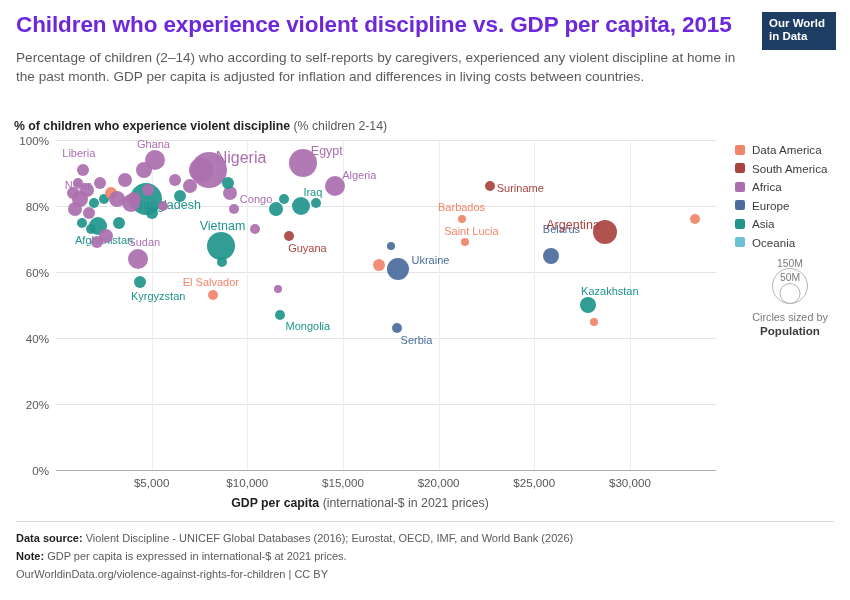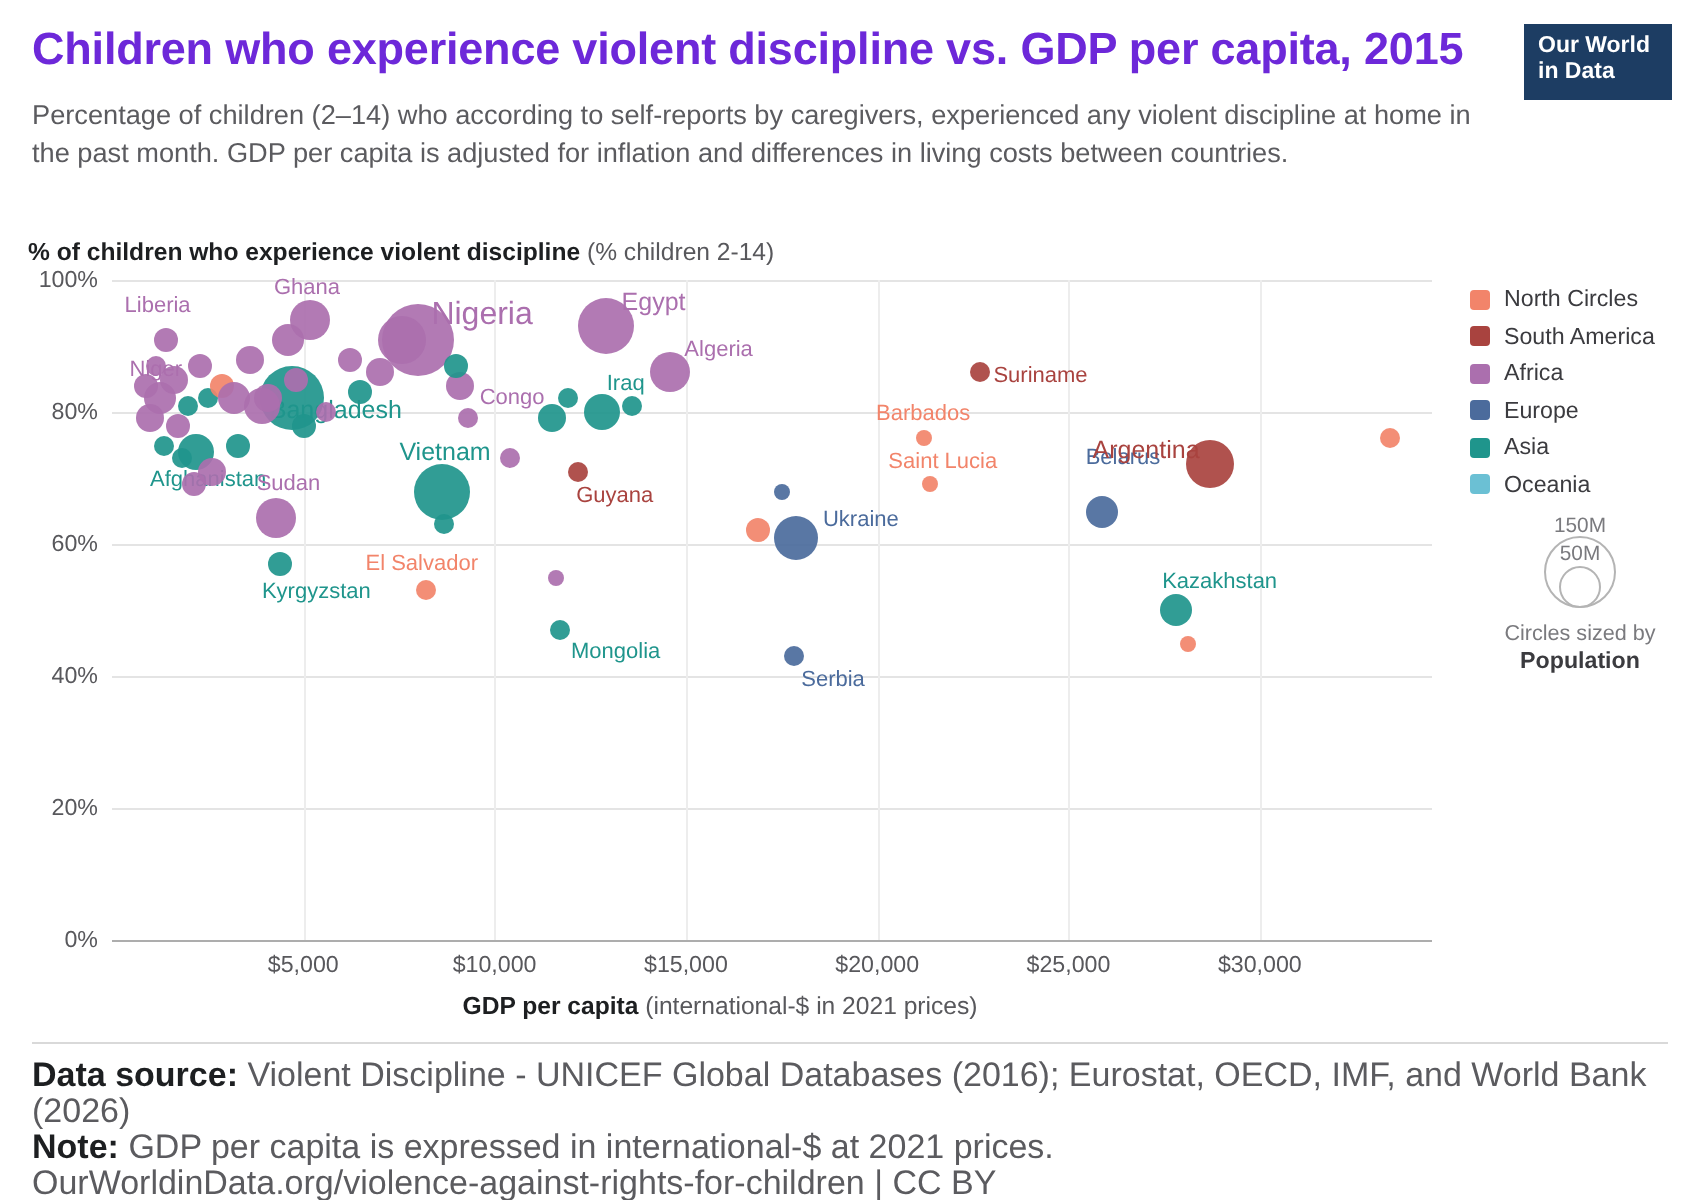--- a/index.html
+++ b/index.html
@@ -207,21 +207,21 @@
     top: 521px;
     width: 818px;
     height: 1px;
     background: #d9d9d9;
   }
   .footer {
     position: absolute;
     left: 16px;
     top: 529px;
     width: 820px;
-    font-size: 17px;
+    font-size: 11px;
     line-height: 18px;
     color: #5b5b5f;
   }
   .footer b { color: #1d1f21; font-weight: 700; }
   .footer .link { color: #5b5b5f; }
 </style>
 </head>
 <body>
 
 <div id="root">
@@ -359,21 +359,21 @@
     </div>
 
   <div class="x-axis-title">
     <b>GDP per capita</b>
     <span>(international-$ in 2021 prices)</span>
   </div>
 
   <div id="legend">
       <div class="legend-item">
         <span class="legend-swatch" style="background: rgb(242, 132, 106);"></span>
-        <span class="legend-label">North Circles</span>
+        <span class="legend-label">Data America</span>
       </div>
       <div class="legend-item">
         <span class="legend-swatch" style="background: rgb(169, 67, 63);"></span>
         <span class="legend-label">South America</span>
       </div>
       <div class="legend-item">
         <span class="legend-swatch" style="background: rgb(171, 111, 174);"></span>
         <span class="legend-label">Africa</span>
       </div>
       <div class="legend-item">

